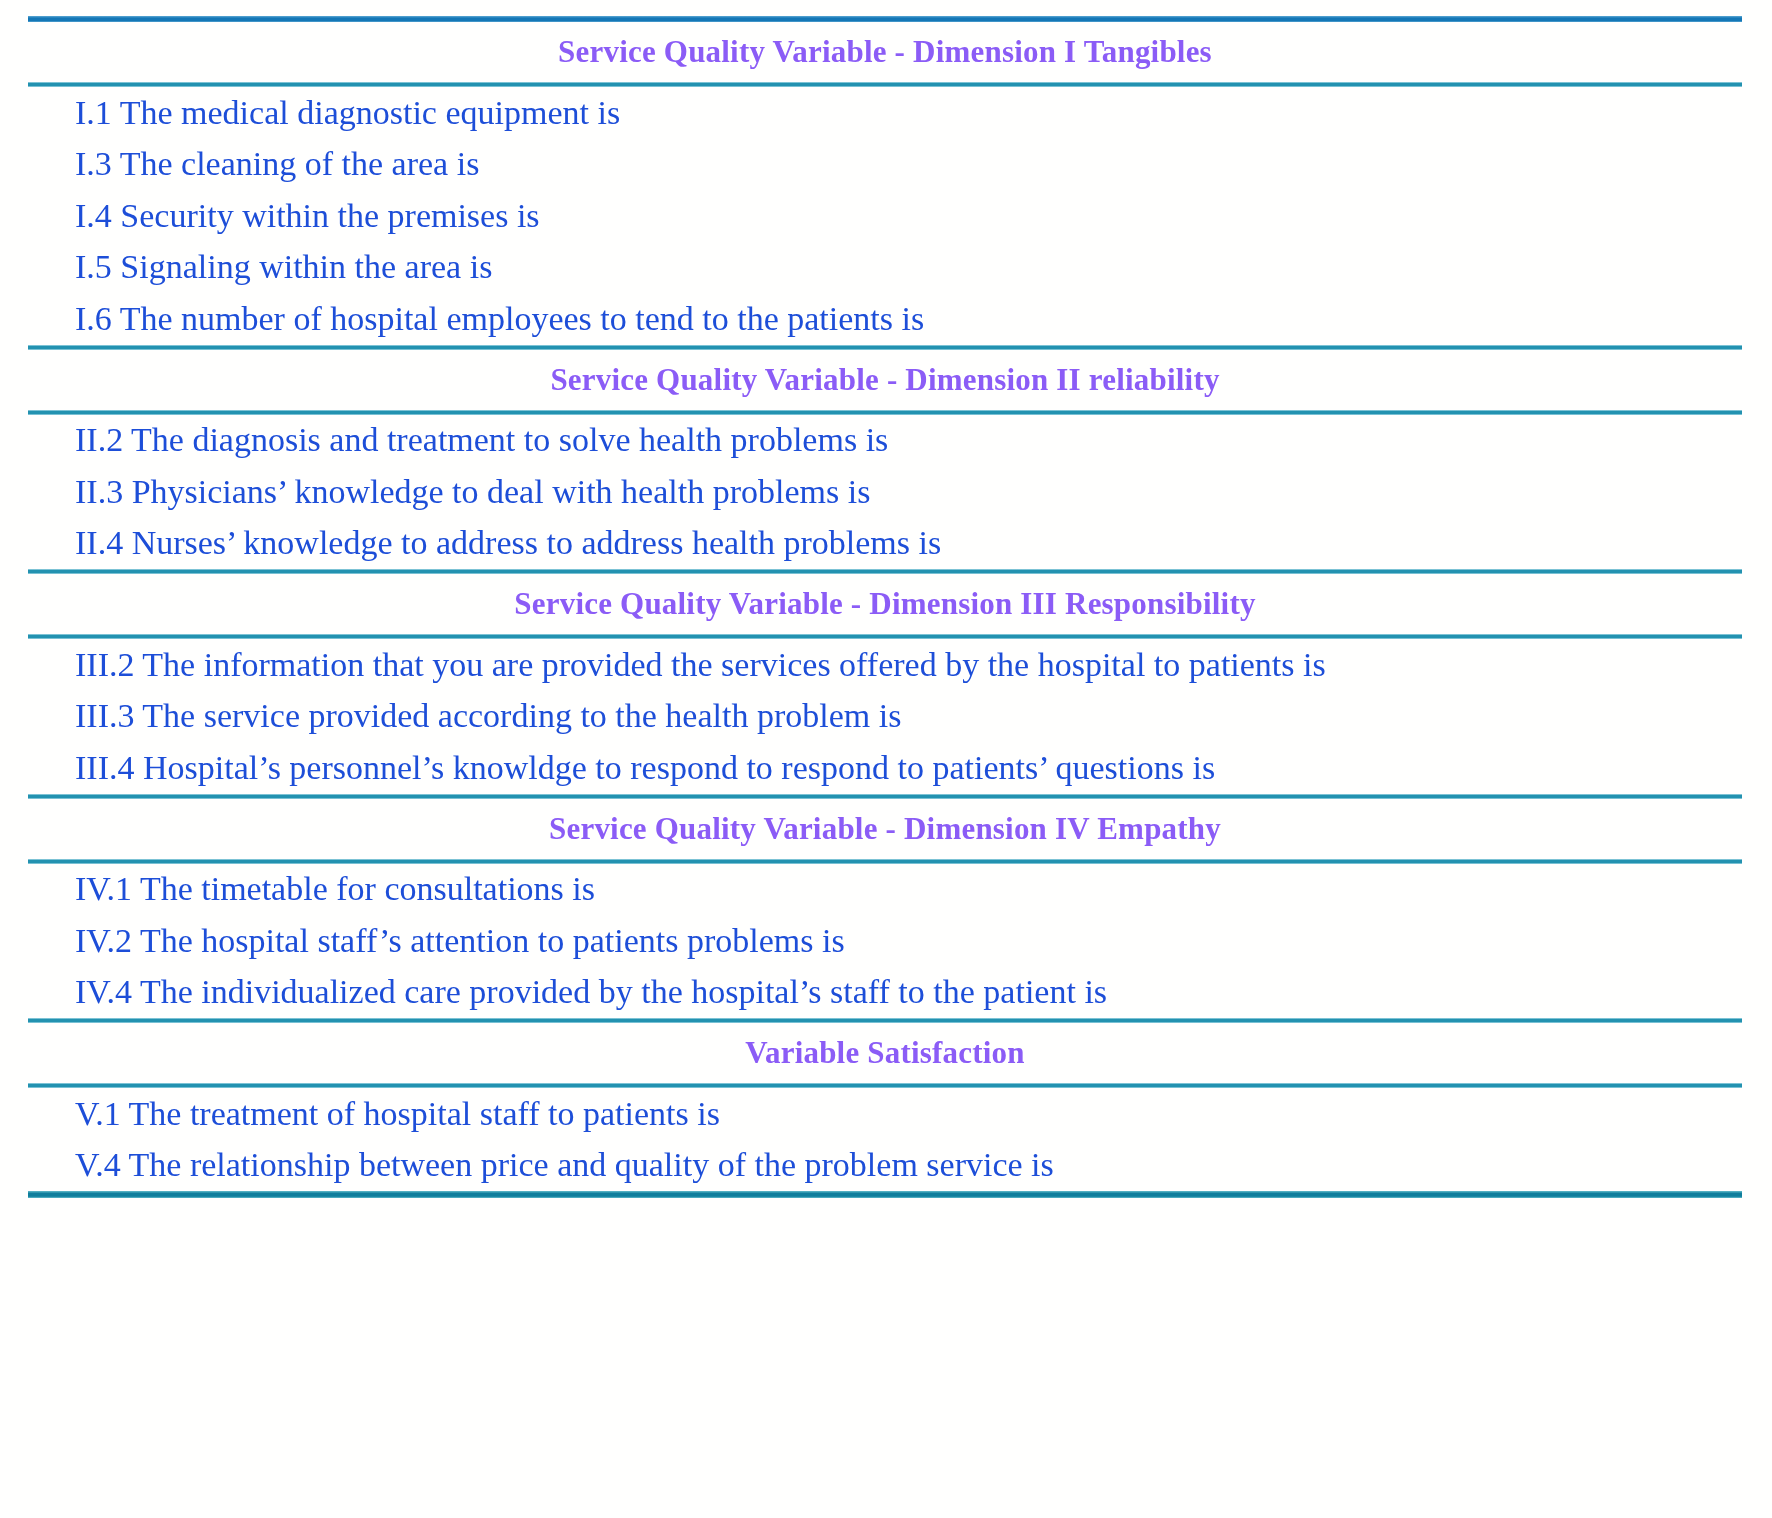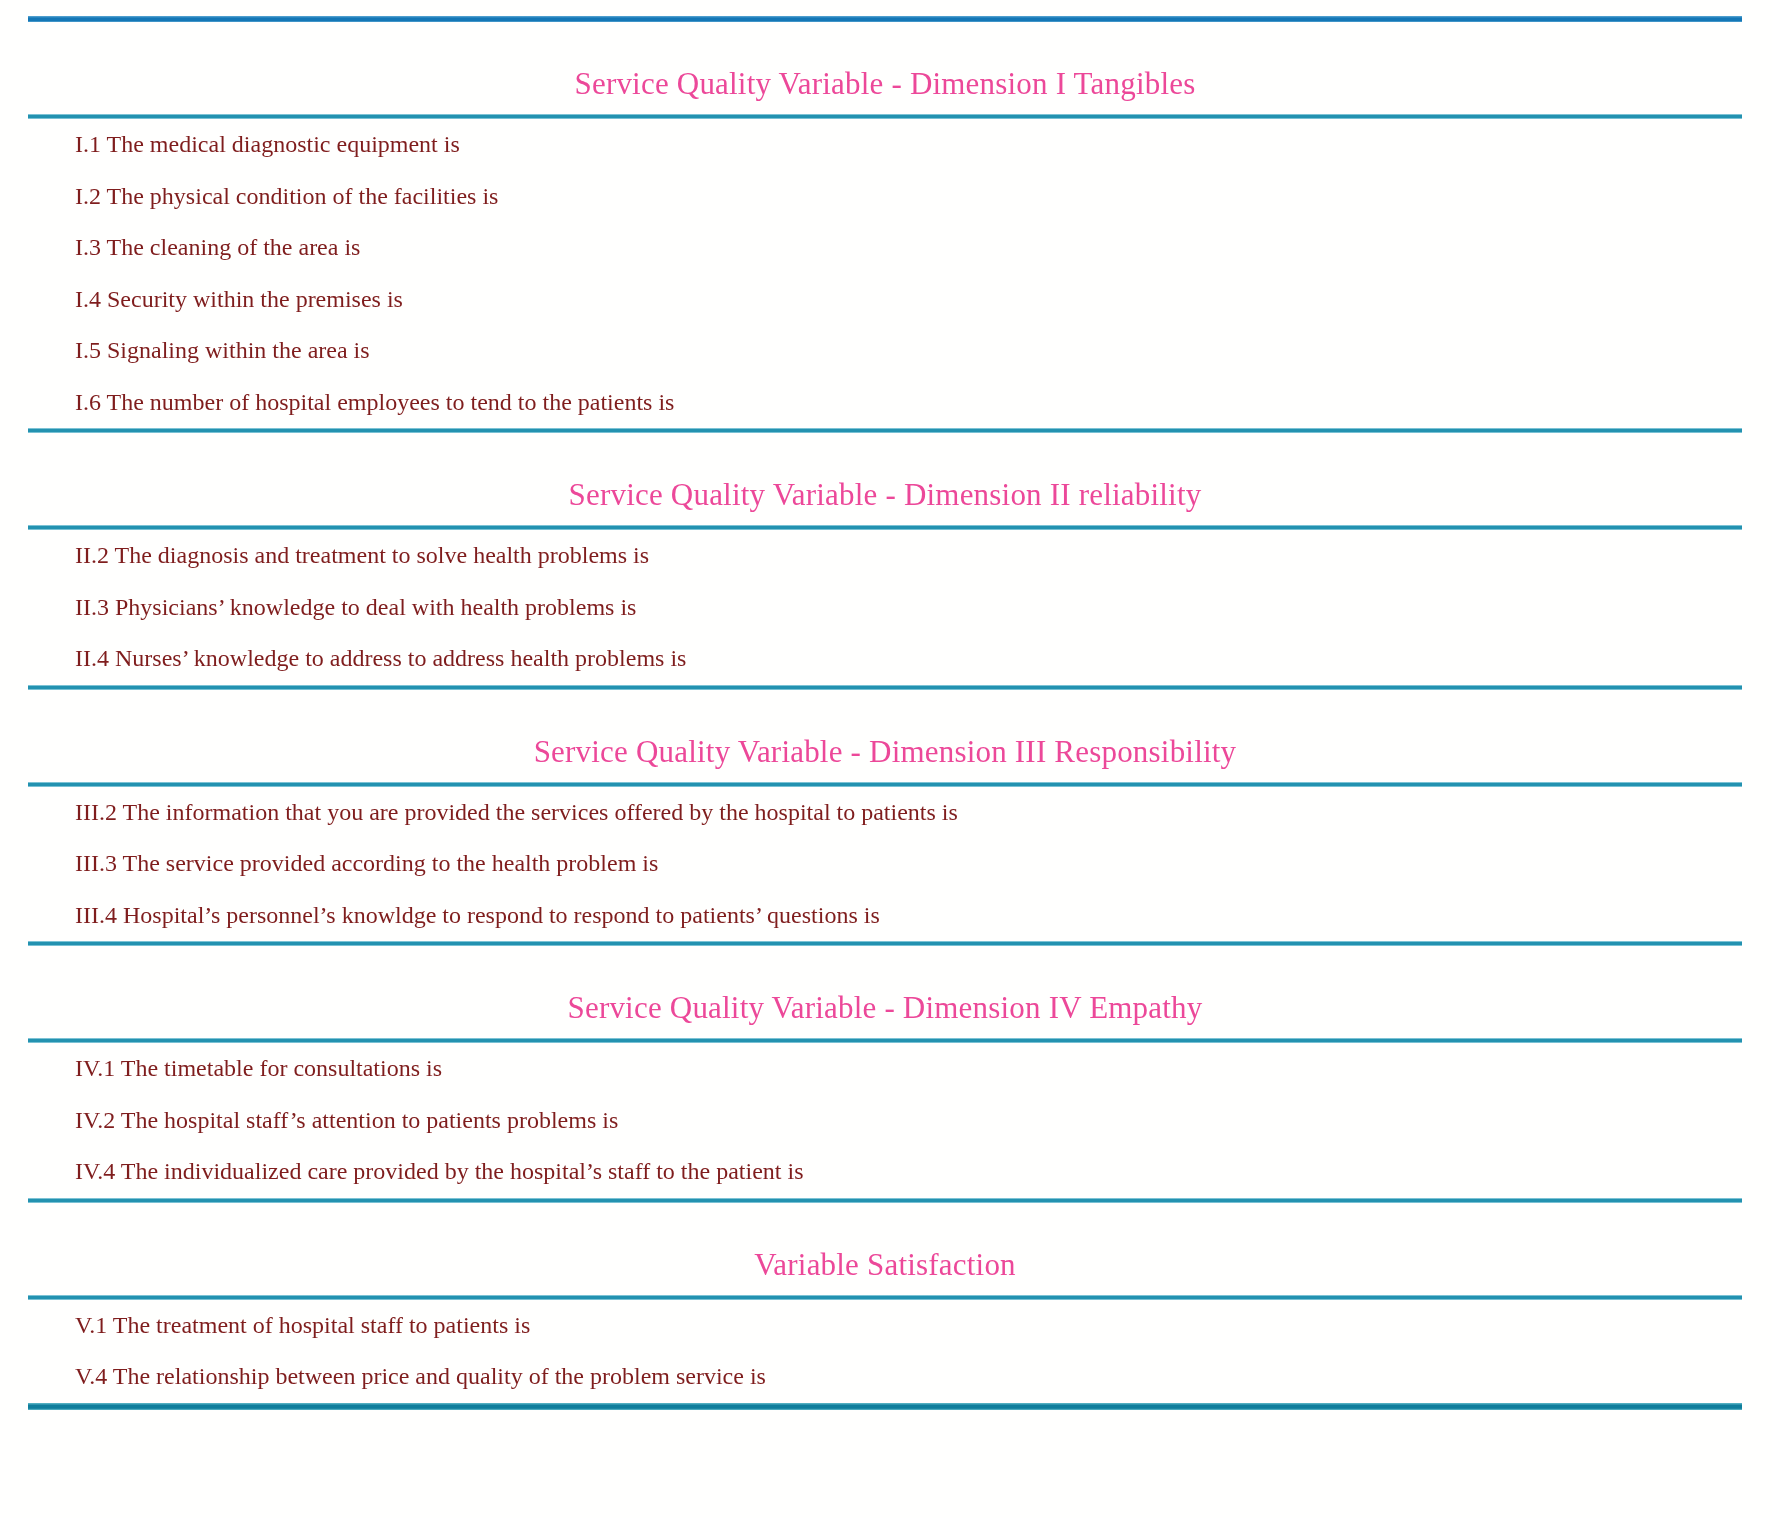--- a/index.html
+++ b/index.html
@@ -32,48 +32,46 @@
   }
   .rule-bottom {
     height: 7px;
     background: linear-gradient(to bottom, #63bccb 0%, #0f7e9c 35%, #0f7e9c 75%, #63bccb 100%);
   }
   .section-header {
     height: 60px;
     display: flex;
     align-items: center;
     justify-content: center;
-    font-weight: 400;
+    font-weight: 700;
     font-size: 31px;
-    color: #ec4899;
+    color: #8b5cf6;
     letter-spacing: 0.2px;
-    margin-top: 32px;
   }
   .item {
     height: 51.5px;
     display: flex;
     align-items: center;
     padding-left: 47px;
-    font-size: 24px;
-    color: #7f1d1d;
+    font-size: 34px;
+    color: #1d4ed8;
   }
 </style>
 </head>
 <body>
 
 <div class="page">
   <div class="qtable">
 
     <div class="rule-top"></div>
 
     <div class="section">
       <div class="section-header">Service Quality Variable - Dimension I Tangibles</div>
       <div class="rule"></div>
       <div class="item">I.1 The medical diagnostic equipment is</div>
-      <div class="item">I.2 The physical condition of the facilities is</div>
       <div class="item">I.3 The cleaning of the area is</div>
       <div class="item">I.4 Security within the premises is</div>
       <div class="item">I.5 Signaling within the area is</div>
       <div class="item">I.6 The number of hospital employees to tend to the patients is</div>
     </div>
 
     <div class="section">
       <div class="rule"></div>
       <div class="section-header">Service Quality Variable - Dimension II reliability</div>
       <div class="rule"></div>

